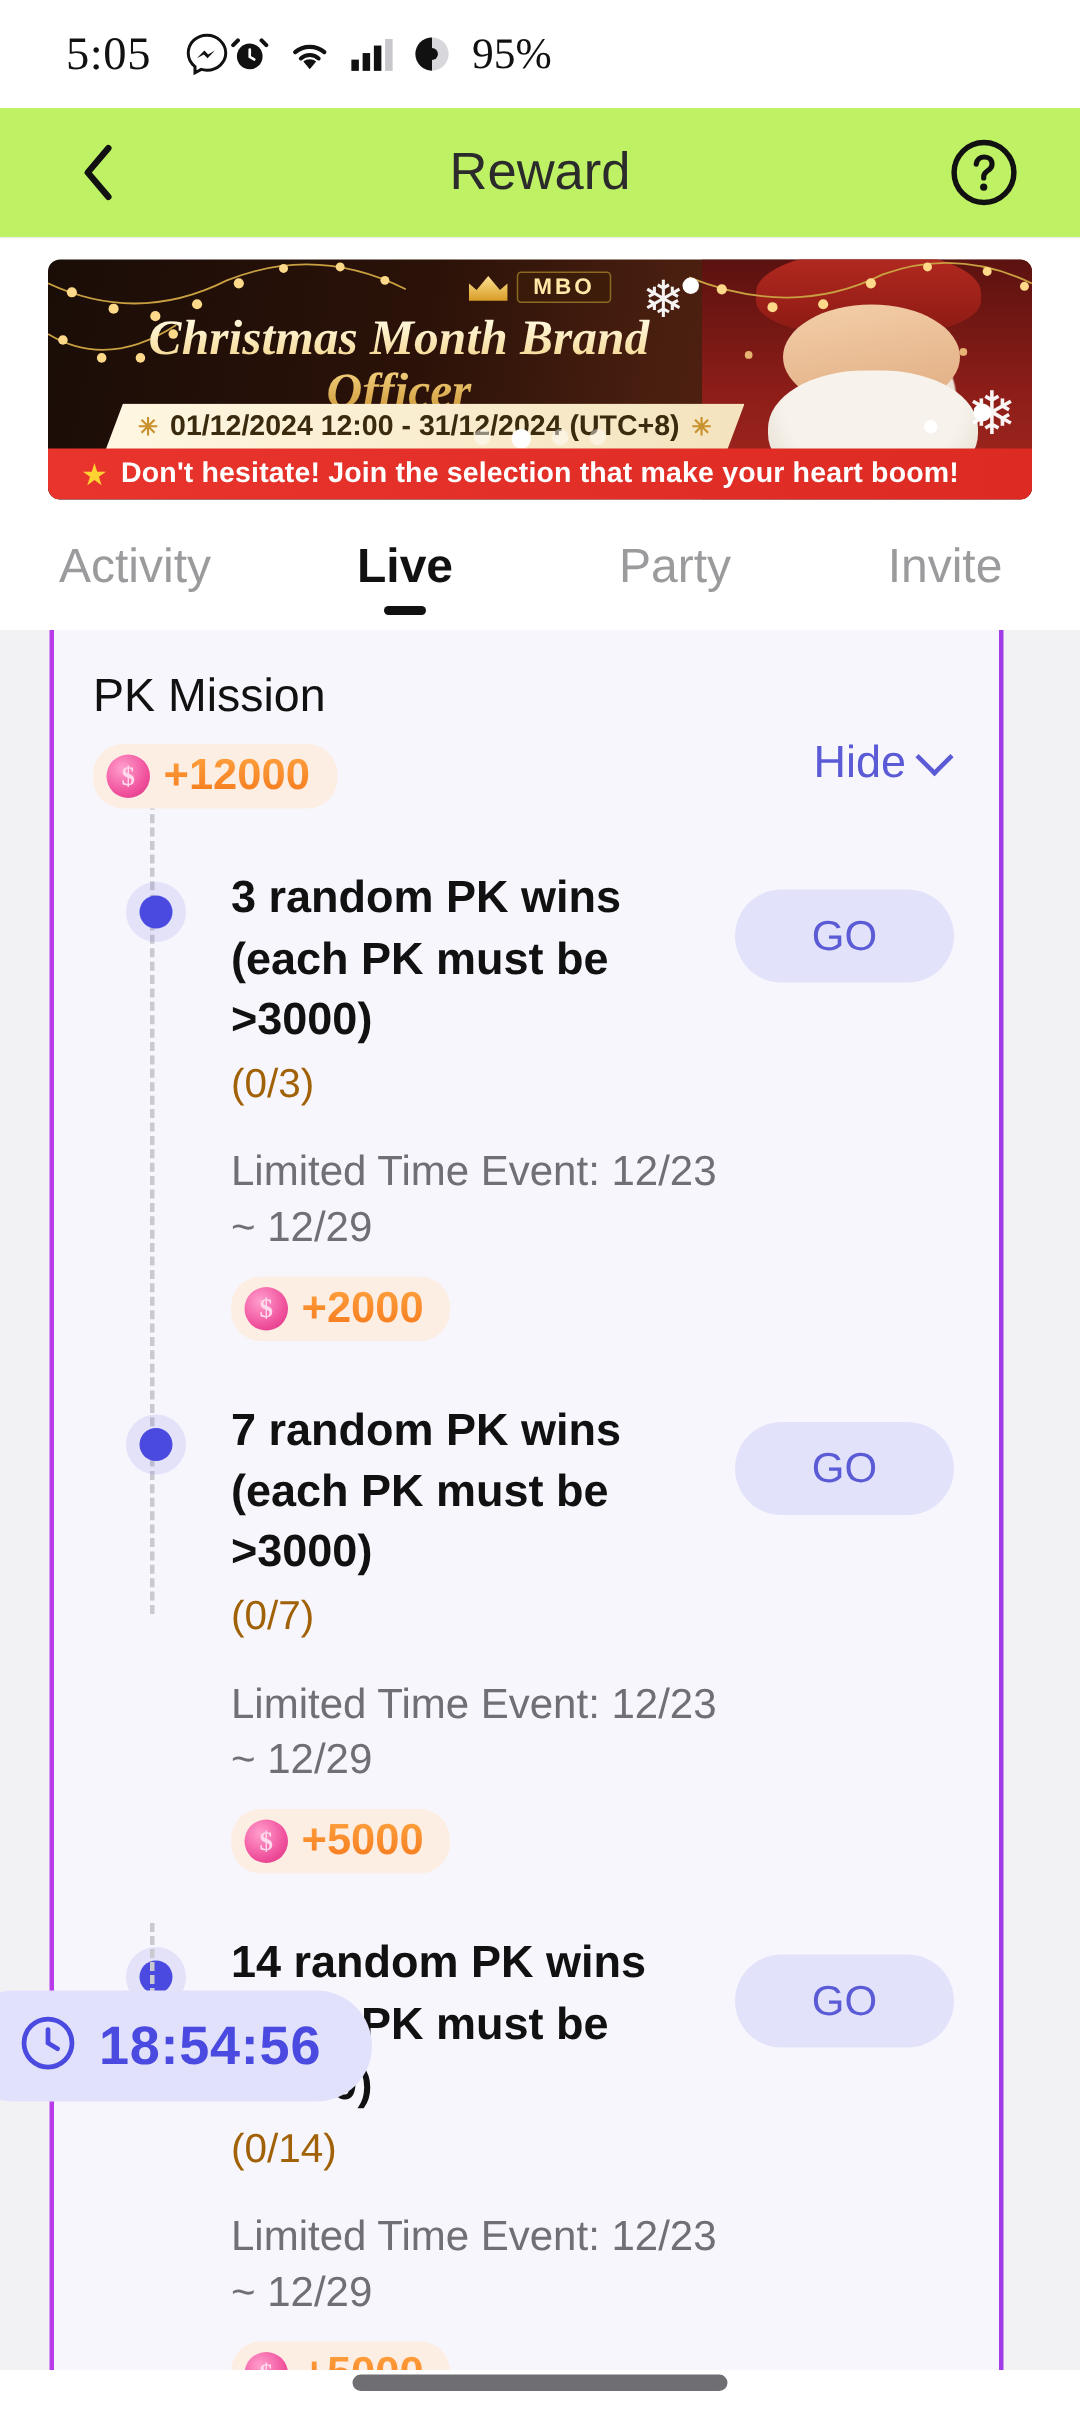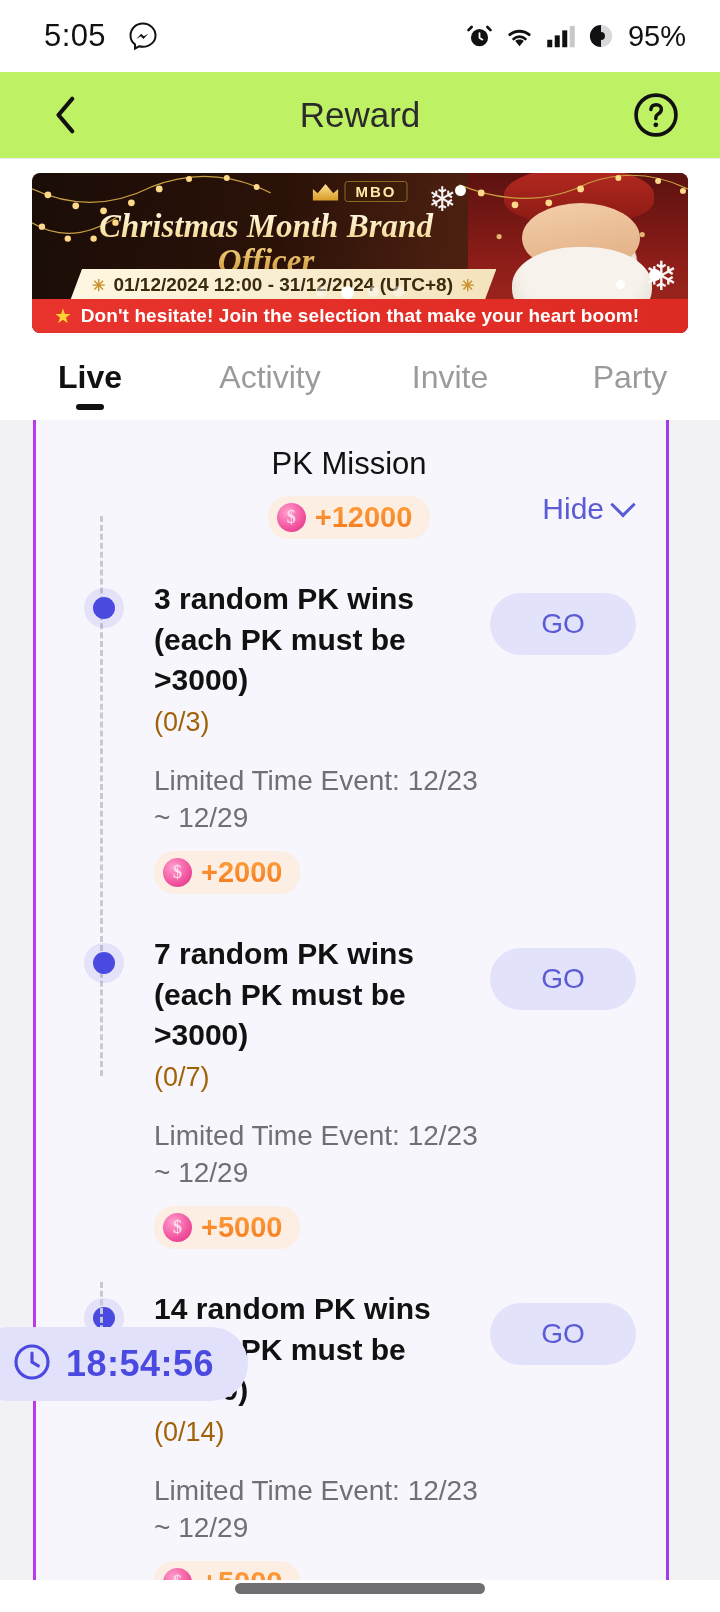--- a/index.html
+++ b/index.html
@@ -5,22 +5,22 @@
   * { margin:0; padding:0; box-sizing:border-box; }
   html, body { width:720px; height:1612px; }
   body {
     font-family: "Liberation Sans", sans-serif;
     background:#f2f2f4;
     -webkit-font-smoothing: antialiased;
   }
   .phone { position:relative; width:720px; height:1612px; background:#ffffff; overflow:hidden; }
 
   
-  .statusbar { height:72px; display:flex; align-items:center; justify-content:space-between;
-               padding:0 34px 0 44px; background:#ffffff; }
+  .statusbar { height:72px; display:flex; align-items:center; 
+               padding:0 34px 0 44px; background:#ffffff;font-family:Liberation Serif, serif; }
   .sb-left { display:flex; align-items:center; gap:22px; }
   .sb-time { font-size:31px; color:#111; letter-spacing:0.4px; }
   .sb-right { display:flex; align-items:center; gap:11px; }
   .sb-batt { font-size:29px; color:#111; margin-left:2px; }
   .ico { display:block; }
 
   
   .navbar { height:86px; display:flex; align-items:center; justify-content:space-between;
             padding:0 36px 0 38px; background:#bef264; position:relative; }
   .nav-title { position:absolute; left:0; right:0; text-align:center; font-size:35px; color:#2b2b2b; font-weight:400; }
@@ -93,21 +93,21 @@
 
   .group { position:relative; padding:0 0 0 0; }
   .group-head { display:flex; align-items:flex-start; padding:24px 30px 0 22px; position:relative; }
   .badge-col { width:92px; flex:0 0 92px; display:flex; justify-content:center; }
   .pk-badge { width:86px; height:86px; border-radius:50%;
               background:radial-gradient(circle at 50% 50%, #fde3cf 0%, #fdeadd 45%, rgba(253,237,227,0) 72%);
               display:flex; align-items:center; justify-content:center; }
   .pk-text { font-size:36px; font-weight:700; font-style:italic; letter-spacing:-1px;
              background:linear-gradient(180deg,#ff9a4d,#f4511e);
              -webkit-background-clip:text; background-clip:text; color:transparent; }
-  .head-body { flex:1; padding-left:4px;text-align:center; }
+  .head-body { flex:1; padding-left:4px; }
   .group-title { font-size:31px; color:#111; font-weight:400; margin-top:2px; }
   .chip { display:inline-flex; align-items:center; gap:9px; margin-top:14px;
           background:#fdeee4; border-radius:20px; padding:5px 18px 5px 9px; }
   .coin { width:29px; height:29px; border-radius:50%;
           background:radial-gradient(circle at 36% 32%, #ff9fcd 0%, #f0509c 62%, #d63183 100%);
           display:flex; align-items:center; justify-content:center;
           color:#ffd9ec; font-size:18px; font-weight:700; font-family:"Liberation Serif",serif; }
   .chip-val { font-size:29px; font-weight:700;
               background:linear-gradient(180deg,#ffa340,#f4761a);
               -webkit-background-clip:text; background-clip:text; color:transparent; }
@@ -276,32 +276,32 @@
       </div>
 
       <div class="b-ticker">
         <span class="b-star">★</span>
         <span class="b-ticker-text">Don't hesitate! Join the selection that make your heart boom!</span>
       </div>
     </div>
   </div>
 
   <div class="tabs">
+    <div class="tab">
+      <div class="tab-label">Activity</div>
+    </div>
     <div class="tab active">
       <div class="tab-label">Live</div>
       <div class="tab-underline"></div>
     </div>
     <div class="tab">
-      <div class="tab-label">Activity</div>
+      <div class="tab-label">Party</div>
     </div>
     <div class="tab">
       <div class="tab-label">Invite</div>
-    </div>
-    <div class="tab">
-      <div class="tab-label">Party</div>
     </div>
   </div>
 
   <div class="frame">
     <div class="panel">
       <div class="scroll">
 
         <div class="dash" style="left:64px; top:96px; height:560px;"></div>
 
         <div class="group">

